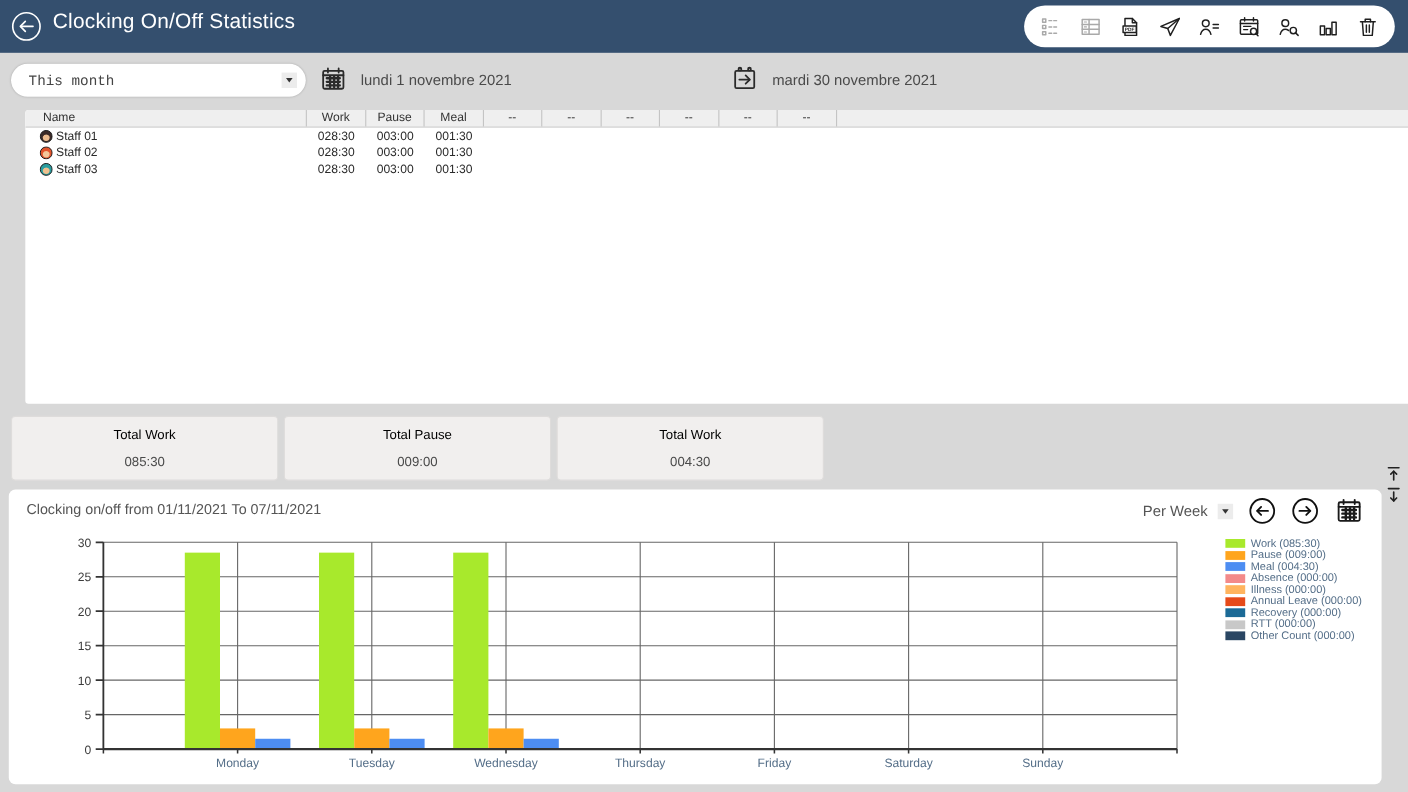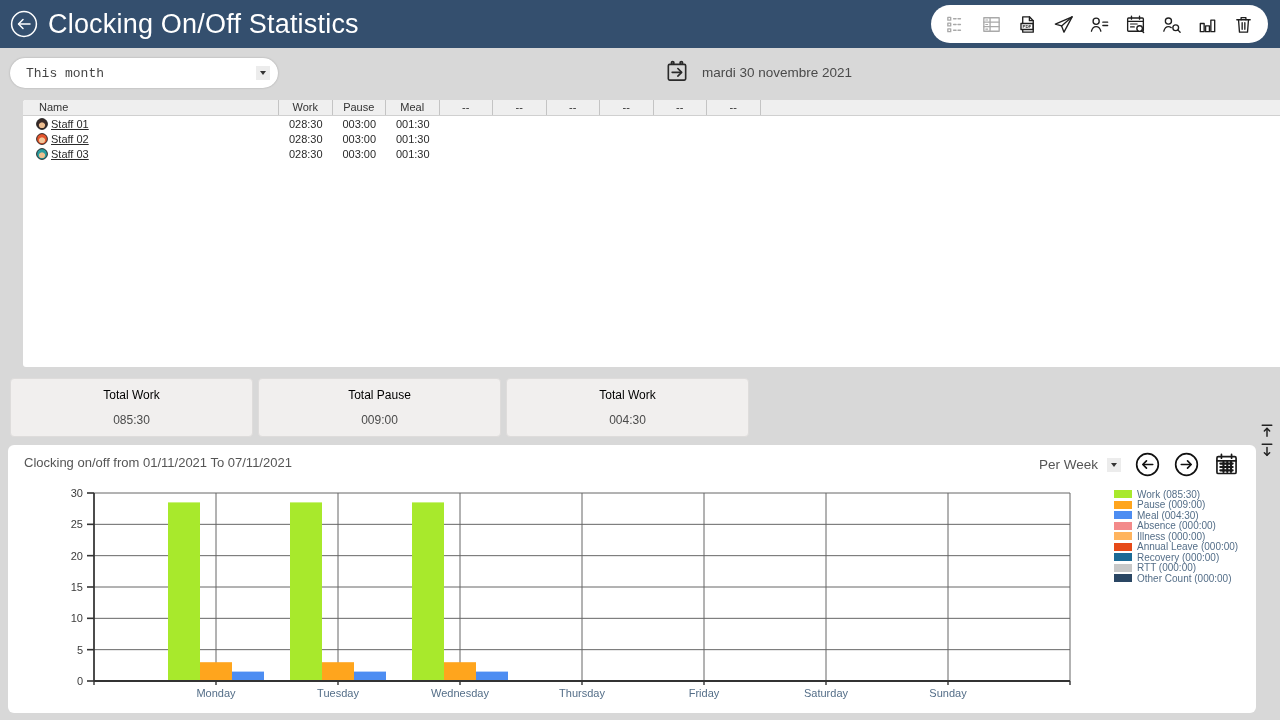--- a/index.html
+++ b/index.html
@@ -2,21 +2,21 @@
 <html><head>
 <meta charset="utf-8">
 <style>
   * { margin:0; padding:0; box-sizing:border-box; }
   html,body { width:1280px; height:720px; overflow:hidden; }
   body { background:#d8d8d8; font-family:"Liberation Sans", sans-serif; position:relative; }
 
   
   .topbar { position:absolute; left:0; top:0; width:1280px; height:48px; background:#344f6e; }
   .back-btn { position:absolute; left:10px; top:10px; width:28px; height:28px; background:none; border:none; cursor:pointer; padding:0; }
-  .page-title { position:absolute; left:48px; top:9px; color:#ffffff; font-size:27px; font-weight:300; letter-spacing:.2px; white-space:nowrap; }
+  .page-title { position:absolute; left:48px; top:9px; color:#ffffff; font-size:19px; font-weight:300; letter-spacing:.2px; white-space:nowrap; }
   .toolbar-pill { position:absolute; right:12px; top:5px; height:38px; background:#ffffff; border-radius:19px; display:flex; align-items:center; padding:0 13px; gap:13px; }
   .tool-btn { width:23px; height:23px; color:#1f1f1f; cursor:pointer; display:inline-block; }
   .tool-btn.disabled { color:#a9a9a9; cursor:default; }
   .tool-btn svg { width:100%; height:100%; }
 
   
   .filter-row { position:absolute; left:0; top:48px; width:1280px; height:52px; }
   .select-pill { position:absolute; left:10px; top:10px; width:268px; height:30px; background:#fff; border-radius:15px; box-shadow:0 0 2px rgba(0,0,0,.25); display:flex; align-items:center; padding:0 8px 0 16px; cursor:pointer;font-family:Liberation Mono, monospace; }
   .select-pill .val { flex:1; font-size:13px; color:#444; }
   .caret-box { width:14px; height:14px; background:#ececec; display:flex; align-items:center; justify-content:center; }
@@ -29,21 +29,21 @@
   #date-to { left:664px; }
 
   
   .table-panel { position:absolute; left:8px; top:100px; width:1264px; height:267px; background:#fff; border-radius:3px; overflow:hidden;margin-left:15px; }
   .t-header { display:grid; grid-template-columns:256px repeat(9,53.5px) 1fr; height:16px; background:#efefef; border-bottom:1px solid #d0d0d0; }
   .th { font-size:11px; color:#333; line-height:15px; text-align:center; border-right:1px solid #c4c4c4; overflow:hidden; }
   .th.name { text-align:left; padding-left:16px; }
   .th.filler { border-right:none; }
   .tr { display:grid; grid-template-columns:256px repeat(9,53.5px) 1fr; height:15px; align-items:center; cursor:pointer; }
   .td { font-size:11px; color:#2a2a2a; text-align:center; }
-  .td.name { text-align:left; padding-left:13px; display:flex; align-items:center; gap:3px;text-decoration:underline; }
+  .td.name { text-align:left; padding-left:13px; display:flex; align-items:center; gap:3px; }
   .td.name svg { width:12px; height:12px; flex:0 0 12px; }
 
   
   .card { position:absolute; top:378px; width:243px; height:59px; background:#f1efee; border:1px solid #dedcdb; border-radius:4px; }
   .card .c-label { position:absolute; top:9px; left:0; right:0; text-align:center; font-size:12px; color:#000000; }
   .card .c-value { position:absolute; bottom:9px; left:0; right:0; text-align:center; font-size:12px; color:#4a4a4a; }
   #card-0 { left:10px; } #card-1 { left:258px; } #card-2 { left:506px; }
 
   
   .splitter { position:absolute; right:4px; top:422px; width:18px; display:flex; flex-direction:column; gap:2px; }
@@ -135,20 +135,31 @@
           </svg></span>
       </div>
   </header>
 
   <div class="filter-row">
     <div class="select-pill">
       <span class="val">This month</span>
       <span class="caret-box">
           <i class="caret"></i>
         </span>
+    </div>
+    <div class="date-field" id="date-from">
+      <span class="cal-ic">
+        <svg viewBox="0 0 24 24" fill="none" stroke="currentColor" stroke-width="1.5" stroke-linecap="round">
+          <rect x="3.5" y="5" width="17" height="15" rx="1.2"></rect>
+            <path d="M3.5 8.7h17"></path>
+            <path d="M7.5 3v3.4M16.5 3v3.4"></path>
+          <path d="M6.5 11.2h11M6.5 14.2h11M6.5 17.2h11M9.3 9.7v9M12.7 9.7v9M16 9.7v9" stroke-width="1.9"></path>
+        </svg>
+      </span>
+      <span class="d-txt">lundi 1 novembre 2021</span>
     </div>
     <div class="date-field" id="date-to">
       <span class="cal-ic">
         <svg viewBox="0 0 24 24" fill="none" stroke="currentColor" stroke-width="1.5" stroke-linecap="round" stroke-linejoin="round">
           <rect x="4" y="5" width="16" height="14.5" rx="1.2"></rect>
           <circle cx="8" cy="3.6" r="1.2"></circle>
             <circle cx="16" cy="3.6" r="1.2"></circle>
           <path d="M7.5 12.3h8.5"></path>
             <path d="M12.8 8.8l3.5 3.5-3.5 3.5"></path>
         </svg>

